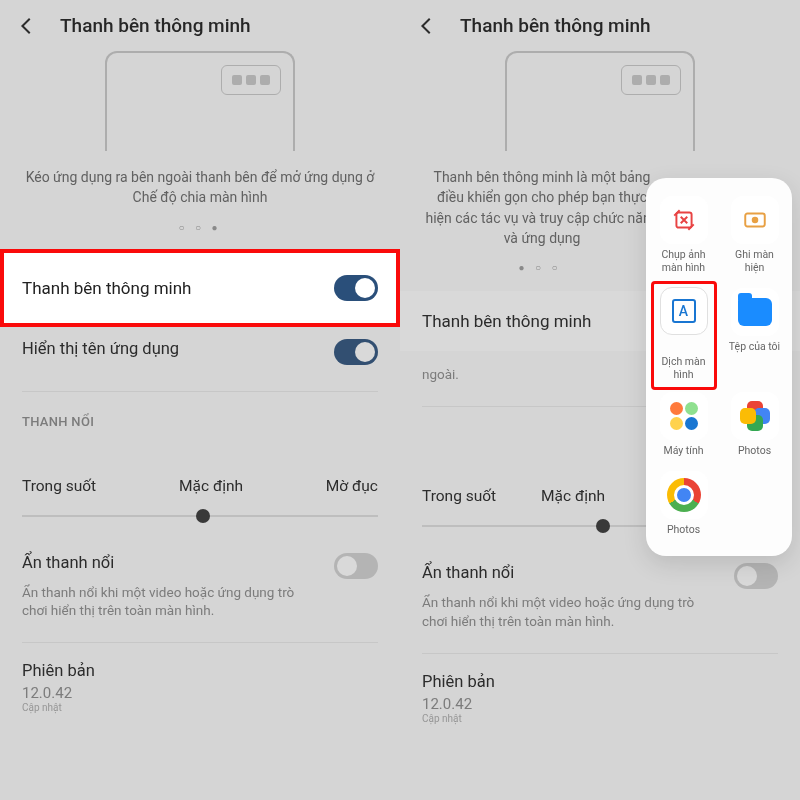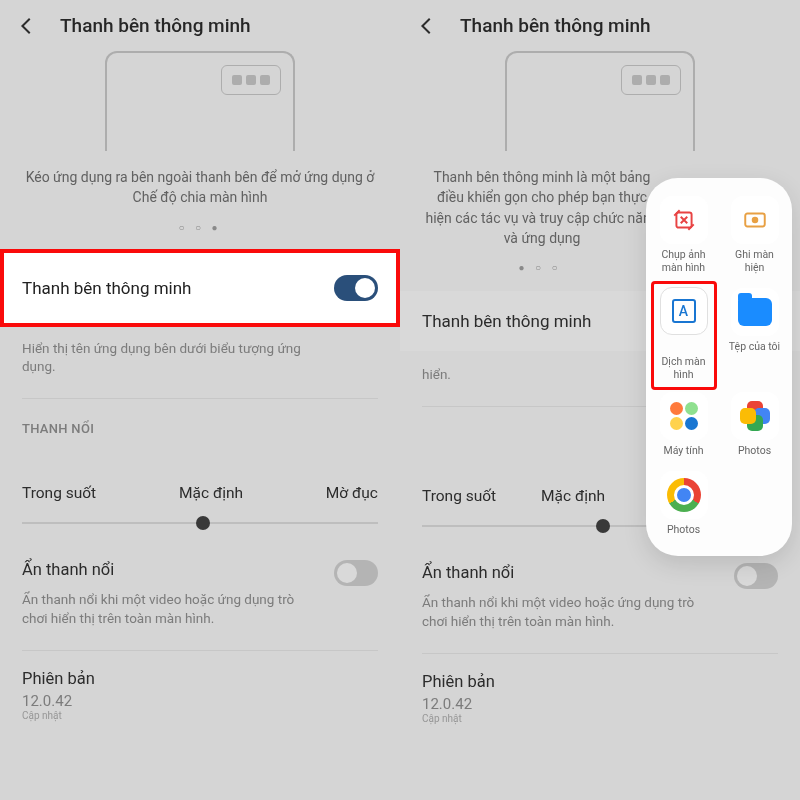--- a/index.html
+++ b/index.html
@@ -29,21 +29,21 @@
 .divider { height:1px; background:#e8e8e8; margin:0 22px; }
 .section-label { font-size:13px; font-weight:500; color:#888; letter-spacing:0.3px; padding:22px 22px 8px; }
 .slider-labels { display:flex; justify-content:space-between; padding:8px 22px 12px; font-size:15.5px; color:#222;margin-top:32px; }
 .slider-track { margin:8px 22px 22px; height:2px; background:#ddd; position:relative; }
 .slider-thumb { position:absolute; left:49%; top:-6px; width:14px; height:14px; border-radius:50%; background:#333; }
 .version-block { padding:18px 22px; }
 .version-title { font-size:16.5px; color:#222; margin-bottom:4px; }
 .version-num { font-size:15px; color:#888; }
 .version-sub { font-size:10px; color:#aaa; }
 
-.sidebar-panel { position:absolute; top:178px; right:8px; width:146px; background:#fdfdfd; border-radius:32px; z-index:20; padding:14px 8px 12px; box-shadow:0 8px 24px rgba(0,0,0,0.12); display:grid; grid-template-columns:1fr 1fr; gap:2px 12px; }
+.sidebar-panel { position:absolute; top:178px; right:8px; width:146px; background:#fdfdfd; border-radius:20px; z-index:20; padding:14px 8px 12px; box-shadow:0 8px 24px rgba(0,0,0,0.12); display:grid; grid-template-columns:1fr 1fr; gap:2px 12px; }
 .sb-item { display:flex; flex-direction:column; align-items:center; padding:4px 0 8px; }
 .sb-icon-box { width:48px; height:48px; border-radius:12px; display:flex; align-items:center; justify-content:center; background:#fff; margin-bottom:4px; }
 .sb-label { font-size:10.5px; color:#666; text-align:center; line-height:1.25; }
 .sb-highlight { border:3.5px solid #fa0a0a; border-radius:4px; margin:-3.5px; padding:3.5px 0 5px; }
 
 .ic-crop { width:26px; height:26px; }
 .ic-rec { width:26px; height:26px; }
 .ic-a { width:48px; height:48px; border:1.5px solid #e0e0e0; border-radius:12px; display:flex; align-items:center; justify-content:center; background:#fff; }
 .ic-a-inner { width:24px; height:24px; border:2px solid #1976d2; border-radius:3px; display:flex; align-items:center; justify-content:center; color:#1976d2; font-size:14px; font-weight:500; }
 .ic-folder { width:34px; height:28px; background:#1a8cff; border-radius:3px 6px 6px 6px; position:relative; }
@@ -82,21 +82,26 @@
   <div class="dots">○ ○ ●</div>
 
   <div class="card highlighted-card">
     <div class="card-label">Thanh bên thông minh</div>
     <div class="toggle on">
         <div class="knob"></div>
       </div>
   </div>
 
   <div class="setting-block">
-    <div class="setting-sub">Hiển thị tên ứng dụng bên dưới biểu tượng ứng dụng.</div>
+    <div class="setting-title">
+      <span>Hiển thị tên ứng dụng</span>
+      <div class="toggle on" style="flex:none">
+          <div class="knob"></div>
+        </div>
+    </div>
   </div>
 
   <div class="divider"></div>
 
   <div class="section-label">THANH NỔI</div>
 
   <div class="slider-labels">
     <span>Trong suốt</span>
     <span>Mặc định</span>
     <span>Mờ đục</span>
@@ -145,21 +150,21 @@
   </div>
 
   <div class="desc-text" style="padding-right:140px; text-align:center;">Thanh bên thông minh là một bảng điều khiển gọn cho phép bạn thực hiện các tác vụ và truy cập chức năng và ứng dụng</div>
   <div class="dots" style="padding-right:120px">● ○ ○</div>
 
   <div class="card" style="padding-right:150px">
     <div class="card-label">Thanh bên thông minh</div>
   </div>
 
   <div class="setting-block">
-    <div class="setting-sub">hiển.</div>
+    <div class="setting-sub">ngoài.</div>
   </div>
 
   <div class="divider"></div>
 
   <div style="height:40px"></div>
 
   <div class="slider-labels" style="padding-right:150px">
     <span>Trong suốt</span>
     <span>Mặc định</span>
     <span></span>

